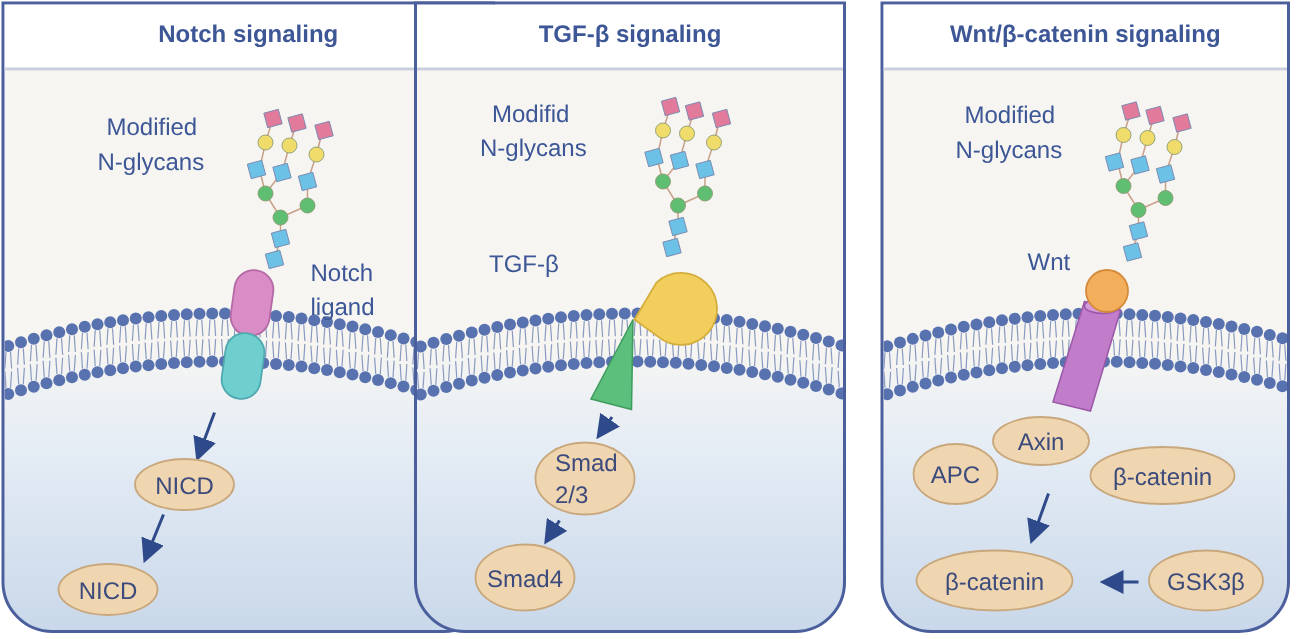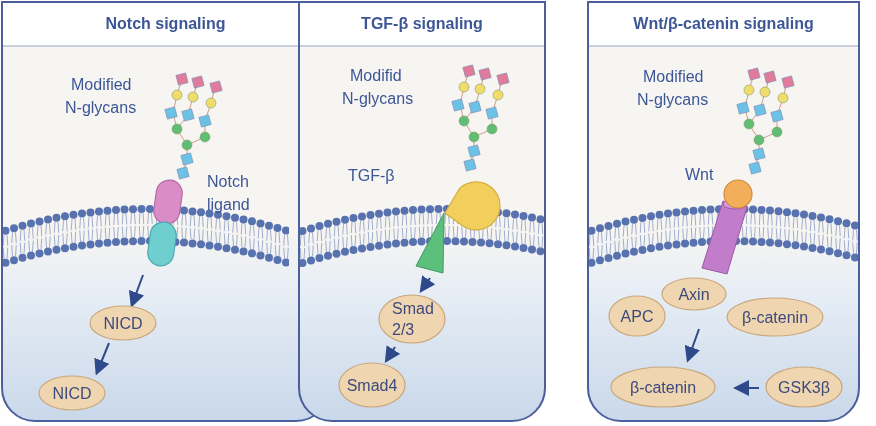--- a/index.html
+++ b/index.html
@@ -276,21 +276,21 @@
     <ellipse cx="69" cy="390" rx="33" ry="17" fill="#efd6b0" stroke="#c9a77c" stroke-width="1.2"></ellipse>
     <text class="node-txt" x="69" y="396" text-anchor="middle">NICD</text>
     <defs>
       <marker id="ah1" markerWidth="8" markerHeight="8" refX="5" refY="4" orient="auto">
           <path d="M0,0 L8,4 L0,8 Z" fill="#2f4a8a"></path>
         </marker>
     </defs>
   </svg>
 </div>
 
-<div class="panel" style="left:298px; width:248px;">
+<div class="panel" style="left:276px; width:288px;">
   <div class="panel-header">TGF-β signaling</div>
   <svg width="288" height="421">
     <g class="membrane">
         <line x1="-7.5" y1="234.75" x2="-8.25" y2="245.75" stroke="#8a9ac0" stroke-width="0.8"></line>
         <line x1="-7.5" y1="258.75" x2="-8.25" y2="247.75" stroke="#8a9ac0" stroke-width="0.8"></line>
         <line x1="-4.5" y1="234.75" x2="-3.75" y2="245.75" stroke="#8a9ac0" stroke-width="0.8"></line>
         <line x1="-4.5" y1="258.75" x2="-3.75" y2="247.75" stroke="#8a9ac0" stroke-width="0.8"></line>
         <circle cx="-6" cy="230.75" r="4" fill="#5872b0"></circle>
         <circle cx="-6" cy="262.75" r="4" fill="#5872b0"></circle>
         <line x1="1" y1="232.024475" x2="0.25" y2="243.024475" stroke="#8a9ac0" stroke-width="0.8"></line>

